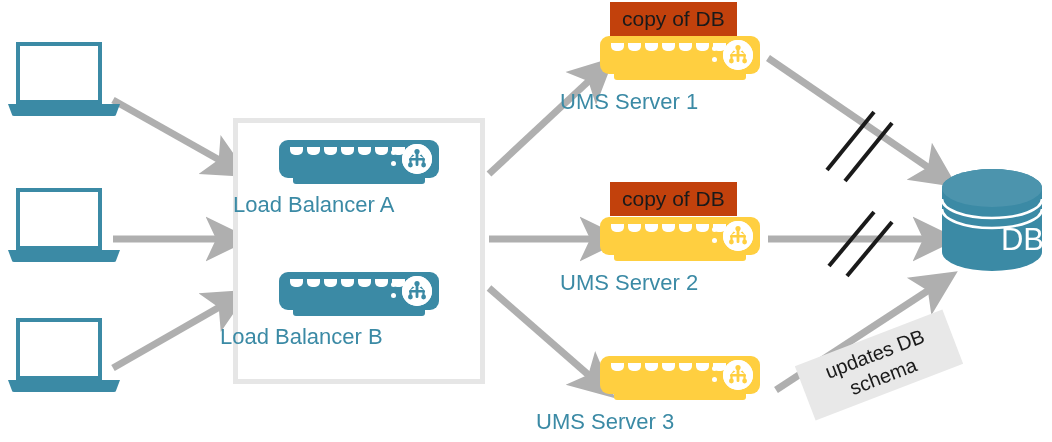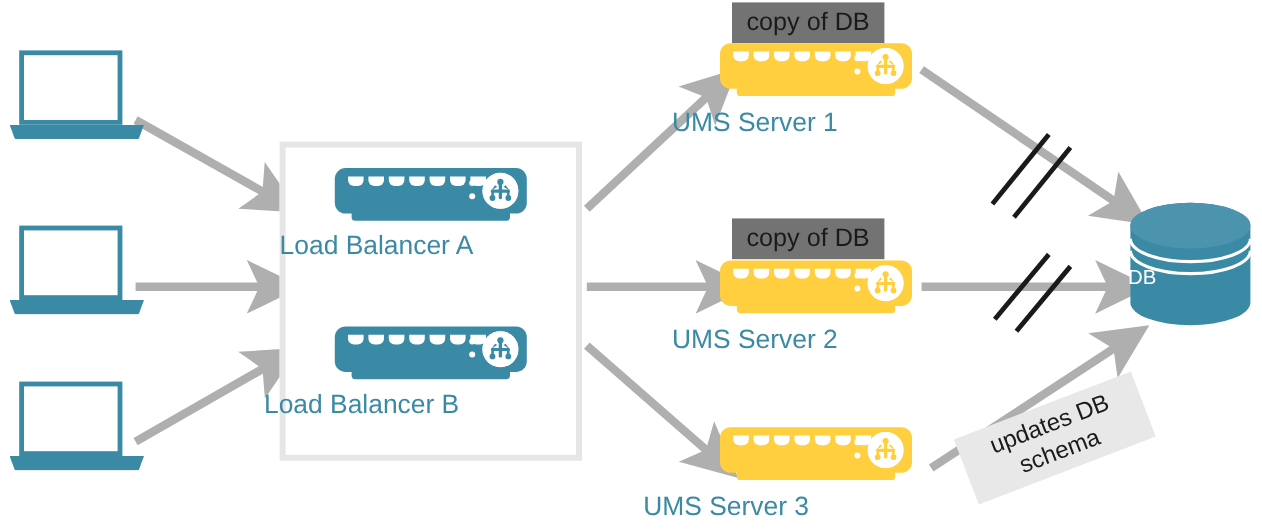--- a/index.html
+++ b/index.html
@@ -126,21 +126,21 @@
   
   .node-label {
     position: absolute;
     color: #3B8AA5;
     font-size: 22px;
     line-height: 26px;
     white-space: nowrap;
   }
   .tag-label {
     position: absolute;
-    background: #737373;
+    background: #c2410c;
     color: #1a1a1a;
     font-size: 21px;
     line-height: 25px;
     padding: 4px 12px 5px 12px;
     white-space: nowrap;
   }
   .rot-label {
     position: absolute;
     background: #E8E8E8;
     color: #1a1a1a;
@@ -157,23 +157,23 @@
     position: absolute;
     width: 104px;
     height: 104px;
   }
   .db-cyl svg { display: block; }
   .db-text {
     position: absolute;
     left: 0;
     top: 54px;
     width: 104px;
-    text-align: left;
+    text-align: right;
     color: #ffffff;
-    font-size: 17px;
+    font-size: 31px;
   }
 </style>
 </head>
 <body>
 
 <div id="diagram">
 
   <svg id="arrow-layer" viewBox="0 0 1052 442" width="1052" height="442">
     <defs>
       <marker id="ah" markerWidth="7" markerHeight="7" refX="2.2" refY="3.5" orient="auto" markerUnits="strokeWidth">

